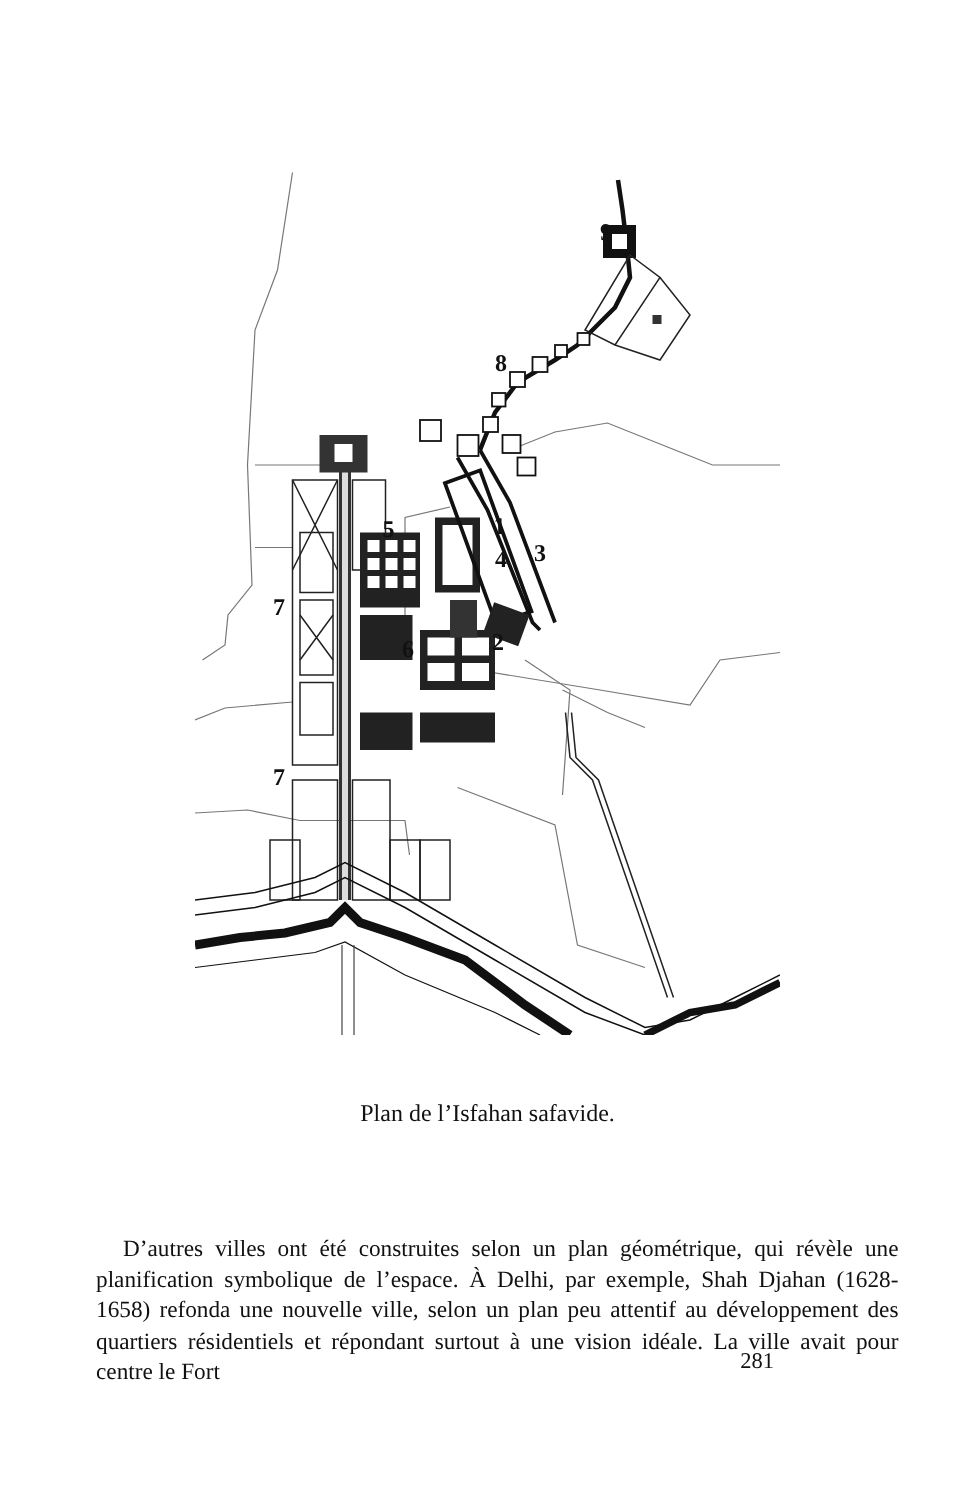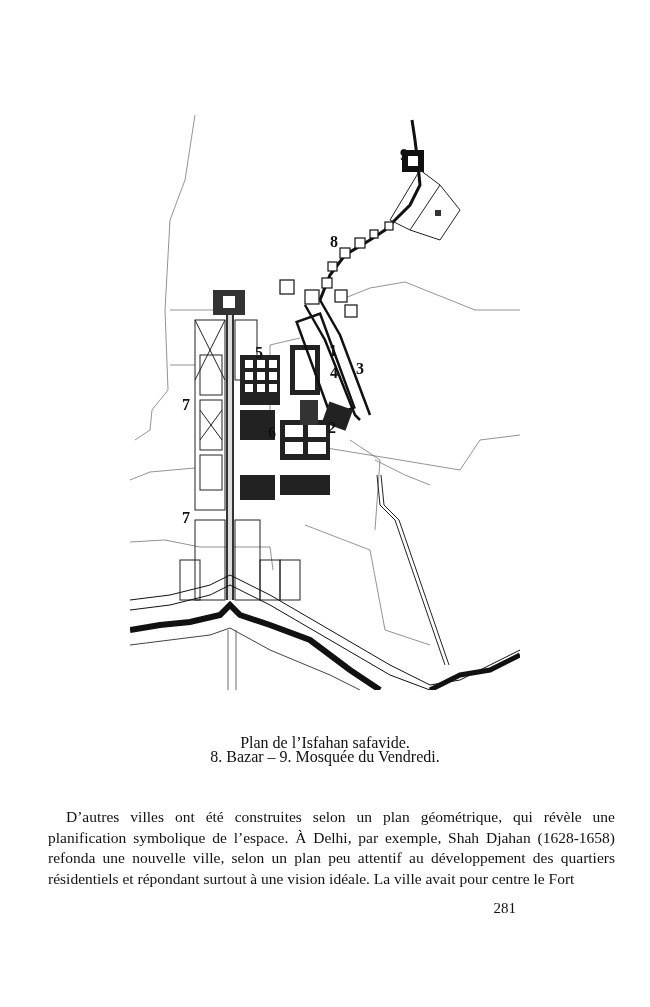--- a/index.html
+++ b/index.html
@@ -7,21 +7,21 @@
            font-family: "Liberation Serif", serif; color: #111; }
     .figure { position: absolute; left: 130px; top: 110px; width: 390px; height: 580px; }
     .figure svg { width: 100%; height: 100%; }
     .map-label { font-family: "Liberation Serif", serif; font-weight: bold; font-size: 16px; fill: #111; }
     .caption { position: absolute; left: 60px; width: 530px; top: 736px; text-align: center;
                font-size: 16px; line-height: 14px; }
     .caption div { white-space: nowrap; }
     .caption em { font-style: italic; }
     .body-text { position: absolute; left: 48px; width: 567px; top: 807px;
                  font-size: 15.5px; line-height: 20.5px; text-align: justify; }
-    .body-text p { margin: 0; text-indent: 18px; }
+    .body-text p { margin: 16px; text-indent: 18px; }
     .page-num { position: absolute; top: 900px; left: 0; width: 516px; text-align: right; font-size: 15px; }
   </style>
 </head>
 <body>
 
 <div class="figure">
   <svg viewBox="0 0 390 580">
 
     <g fill="none" stroke="#777" stroke-width="0.8">
       <path d="M65,5 L55,70 L40,110 L35,200 L38,280 L22,300 L20,320 L5,330"></path>
@@ -144,20 +144,19 @@
       <text class="map-label" x="52" y="300">7</text>
       <text class="map-label" x="52" y="413">7</text>
       <text class="map-label" x="200" y="137">8</text>
       <text class="map-label" x="270" y="50">9</text>
     </g>
   </svg>
 </div>
 
 <div class="caption">
   <div>Plan de l’Isfahan safavide.</div>
-  <div>8. Bazar – 9. Mosquée du Vendredi.</div>
 </div>
 
 <div class="body-text">
   <p>D’autres villes ont été construites selon un plan géométrique, qui révèle une planification symbolique de l’espace. À Delhi, par exemple, Shah Djahan (1628-1658) refonda une nouvelle ville, selon un plan peu attentif au développement des quartiers résidentiels et répondant surtout à une vision idéale. La ville avait pour centre le Fort</p>
 </div>
 
 <div class="page-num">281</div>
 
 </body></html>

